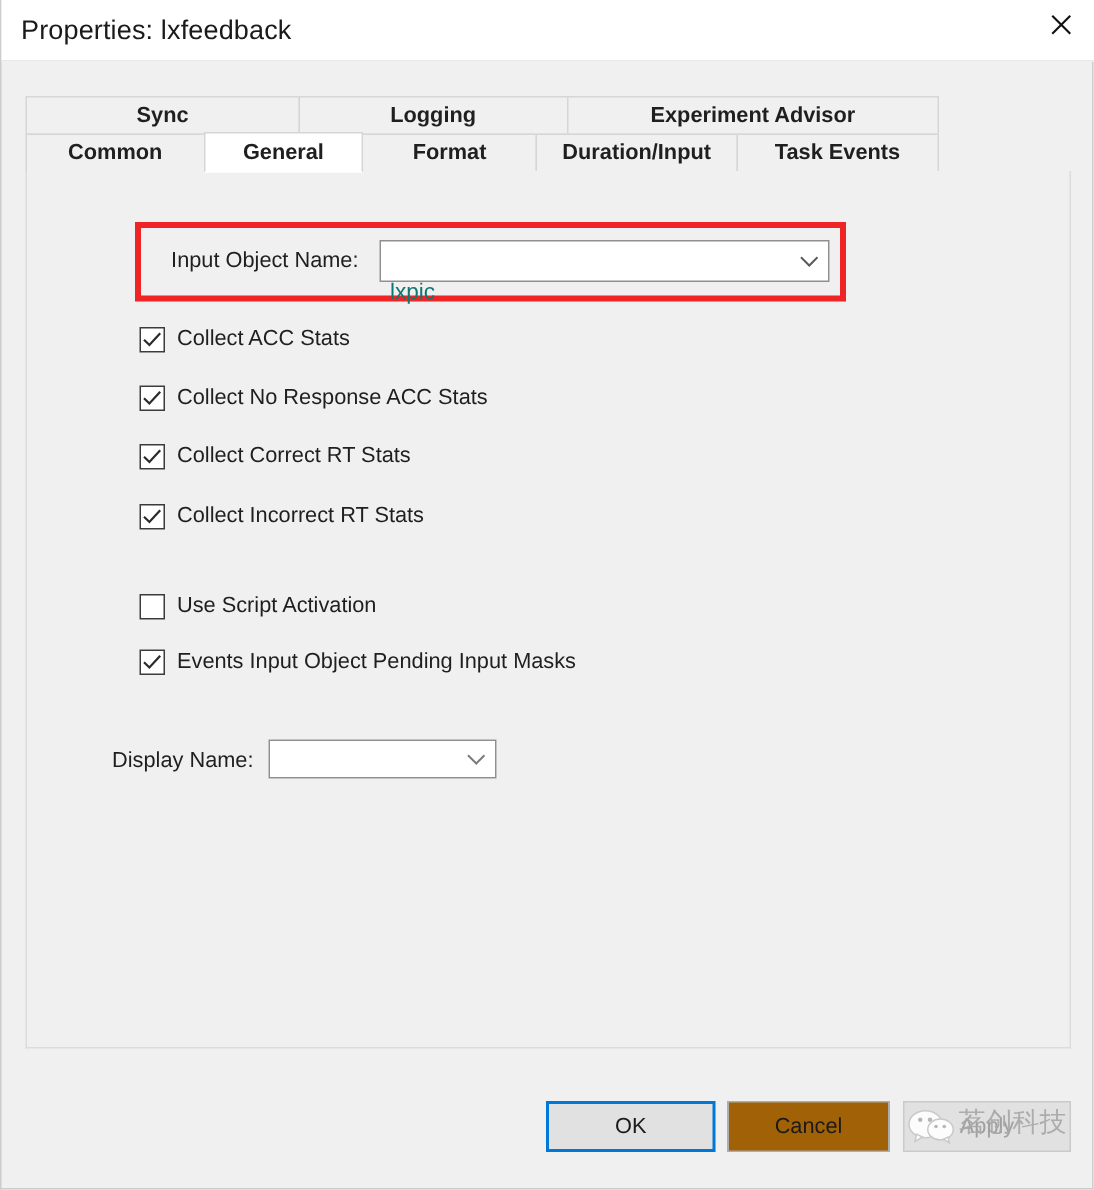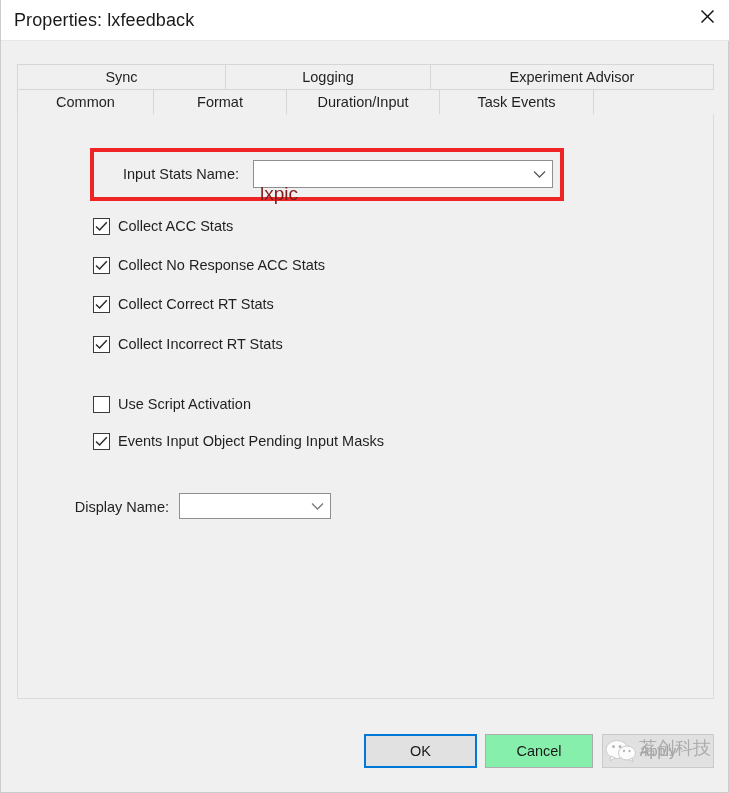--- a/index.html
+++ b/index.html
@@ -62,23 +62,24 @@
   .tabstrip {
     position: absolute;
     left: 16px;
     top: 64px;
     width: 697px;
     height: 51px;
   }
   .tabrow {
     position: absolute;
     left: 0;
-    width: 697px;
+    width: 609px;
     height: 26px;
     display: flex;
+    font-weight: bold;
   }
   .tabrow.row1 { top: 0px; }
   .tabrow.row2 { top: 25px; }
 
   .tab {
     position: relative;
     box-sizing: border-box;
     background: #f0f0f0;
     border: 1px solid #d6d6d6;
     border-bottom: 1px solid #d6d6d6;
@@ -164,22 +165,22 @@
   }
   .combo-display-name {
     left: 178px;
     top: 493px;
     width: 152px;
     height: 26px;
   }
   .combo-value {
     flex: 1;
     padding-left: 6px;
-    font-size: 19px;
-    color: #7f1d1d;
+    font-size: 15px;
+    color: #0f766e;
     white-space: nowrap;
     overflow: hidden;
     margin-top: 40px;
   }
   .combo-arrow {
     width: 26px;
     display: flex;
     align-items: center;
     justify-content: center;
   }
@@ -213,21 +214,21 @@
     font-size: 14.5px;
     color: #1f1f1f;
     white-space: nowrap;
   }
 
   
   .btn {
     position: absolute;
     box-sizing: border-box;
     height: 34px;
-    background: #86efac;
+    background: #a16207;
     border: 1px solid #adadad;
     display: flex;
     align-items: center;
     justify-content: center;
     font-size: 14.5px;
     color: #1a1a1a;
     cursor: default;
     white-space: nowrap;
   }
   .btn.default {
@@ -291,31 +292,32 @@
   </div>
 
   <div class="tabstrip">
     <div class="tabrow row1">
       <div class="tab" style="width:209px">Sync</div>
       <div class="tab" style="width:206px">Logging</div>
       <div class="tab" style="width:284px">Experiment Advisor</div>
     </div>
     <div class="tabrow row2">
       <div class="tab" style="width:137px">Common</div>
+      <div class="tab active" style="width:122px">General</div>
       <div class="tab" style="width:134px">Format</div>
       <div class="tab" style="width:154px">Duration/Input</div>
       <div class="tab" style="width:155px">Task Events</div>
     </div>
   </div>
 
   <div class="panel">
     <div class="highlight-box"></div>
   </div>
 
-  <div class="field-label lbl-input-object">Input Stats Name:</div>
+  <div class="field-label lbl-input-object">Input Object Name:</div>
   <div class="combo combo-input-object">
     <div class="combo-value" title="lxpic">lxpic</div>
     <div class="combo-arrow">
       <svg width="13" height="9" viewBox="0 0 13 9">
         <polyline points="1,1.5 6.5,7 12,1.5" fill="none" stroke="#5a5a5a" stroke-width="1.3"></polyline>
       </svg>
     </div>
   </div>
 
   <div class="checkline" style="top:217px">

